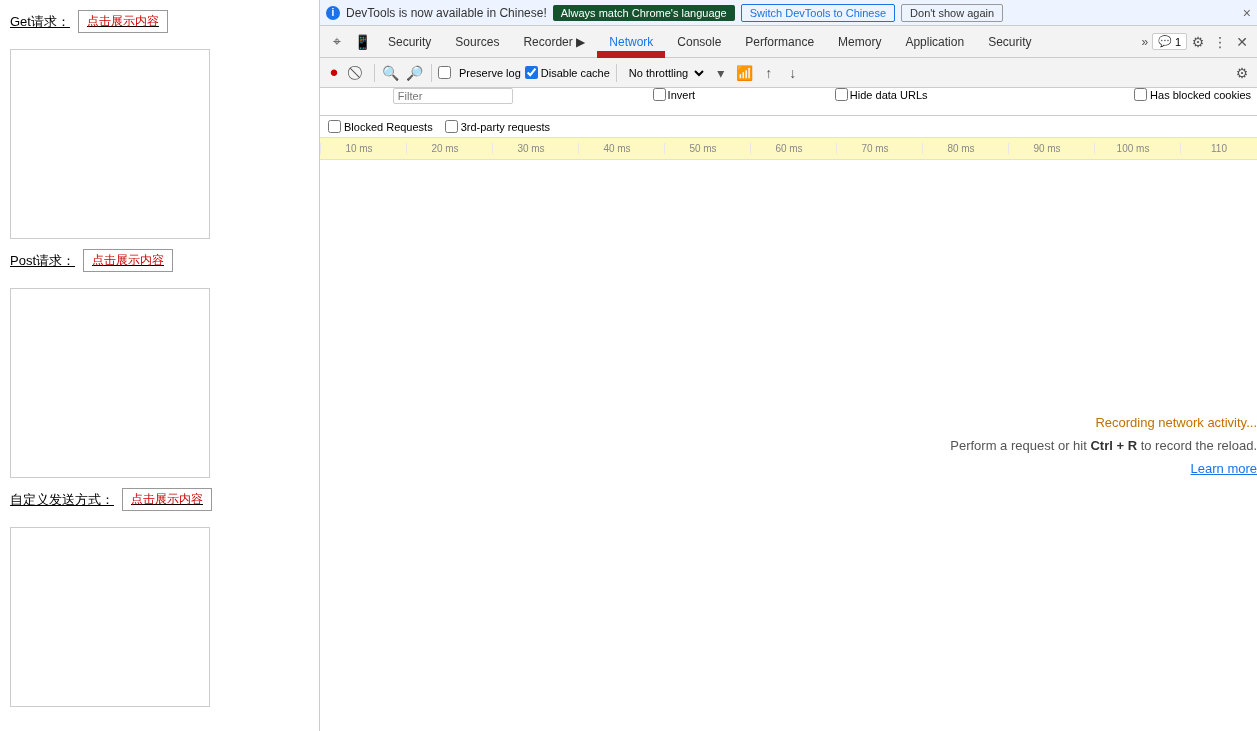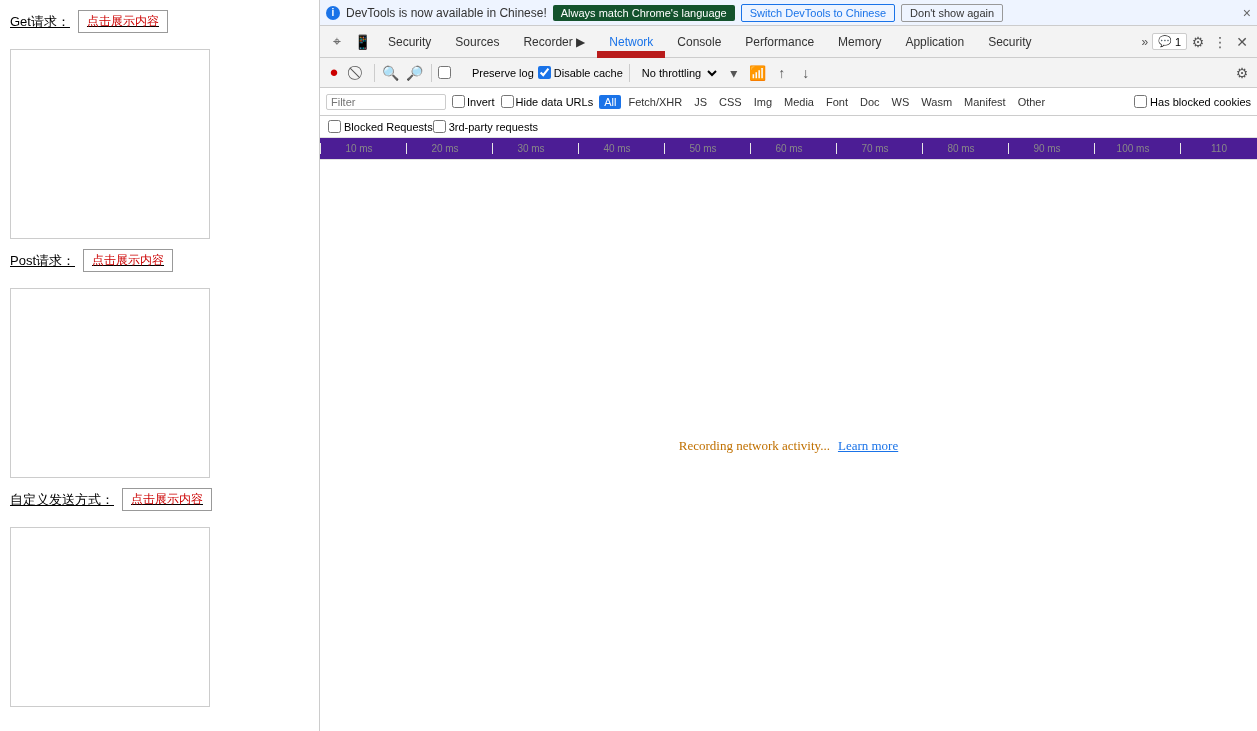--- a/index.html
+++ b/index.html
@@ -150,21 +150,21 @@
       padding: 0 4px;
       gap: 4px;
     }
     .toolbar-icon {
       width: 20px; height: 20px;
       display: flex; align-items: center; justify-content: center;
       cursor: pointer; color: #555; font-size: 14px;
     }
     .toolbar-icon.record { color: #c00; }
     .toolbar-sep { width: 1px; height: 18px; background: #ccc; margin: 0 2px; }
-    .preserve-log { display: flex; align-items: center; gap: 21px; font-size: 11px; cursor: pointer; }
+    .preserve-log { display: flex; align-items: center; gap: 8px; font-size: 11px; cursor: pointer; }
     .disable-cache { display: flex; align-items: center; gap: 3px; font-size: 11px; cursor: pointer; color: #000; }
     .checkbox-blue { accent-color: #1a73e8; }
     .throttle-select {
       border: none;
       background: transparent;
       font-size: 11px;
       cursor: pointer;
       padding: 0 2px;
     }
     .toolbar-right { margin-left: auto; display: flex; align-items: center; gap: 4px; }
@@ -178,20 +178,21 @@
     
     .filter-bar {
       display: flex;
       align-items: center;
       border-bottom: 1px solid #ccc;
       background: #fff;
       height: 28px;
       padding: 0 6px;
       gap: 6px;
       flex-wrap: wrap;
+      flex-direction: column;
     }
     .filter-input {
       border: 1px solid #ccc;
       border-radius: 2px;
       padding: 1px 4px;
       font-size: 11px;
       width: 120px;
     }
     .filter-option { display: flex; align-items: center; gap: 2px; font-size: 11px; cursor: pointer; }
     .filter-tags { display: flex; align-items: center; gap: 2px; }
@@ -209,42 +210,41 @@
     .blocked-requests { display: flex; align-items: center; gap: 3px; font-size: 11px; }
     .has-blocked { display: flex; align-items: center; gap: 3px; font-size: 11px; margin-left: auto; }
 
     
     .timeline-header {
       display: flex;
       align-items: center;
       border-bottom: 1px solid #e0e0e0;
       height: 22px;
       padding: 0;
-      background: #4c1d95;
+      background: #fef9c3;
       overflow: hidden;
       gap: 9px;
     }
     .timeline-tick {
       flex: 1;
       text-align: center;
       font-size: 10px;
       color: #888;
       border-left: 1px solid #e8e8e8;
     }
 
     
     .network-content {
       flex: 1;
       display: flex;
-      flex-direction: row;
-      align-items: center;
+      flex-direction: column;
+      align-items: flex-end;
       justify-content: center;
       gap: 8px;
       background: #fff;
-      font-family: Liberation Serif, serif;
     }
     .recording-text { color: #c07000; font-size: 13px; }
     .perform-text { color: #555; font-size: 13px; }
     .perform-text strong { font-weight: bold; color: #333; }
     .learn-more { color: #1a73e8; font-size: 13px; text-decoration: underline; cursor: pointer; }
 
     
     .comment-badge {
       background: #fff;
       border: 1px solid #ccc;
@@ -357,42 +357,28 @@
     <input class="filter-input" type="text" placeholder="Filter" style="">
     <label class="filter-option">
       <input type="checkbox" style="">
       <span>Invert</span>
     </label>
     <label class="filter-option">
       <input type="checkbox" style="">
       <span>Hide data URLs</span>
     </label>
 
-    <div class="filter-tags">
-      <span class="filter-tag active">All</span>
-      <span class="filter-tag">Fetch/XHR</span>
-      <span class="filter-tag">JS</span>
-      <span class="filter-tag">CSS</span>
-      <span class="filter-tag">Img</span>
-      <span class="filter-tag">Media</span>
-      <span class="filter-tag">Font</span>
-      <span class="filter-tag">Doc</span>
-      <span class="filter-tag">WS</span>
-      <span class="filter-tag">Wasm</span>
-      <span class="filter-tag">Manifest</span>
-      <span class="filter-tag">Other</span>
-    </div>
 
     <label class="has-blocked">
       <input type="checkbox" style="">
       <span>Has blocked cookies</span>
     </label>
   </div>
 
-  <div style="display:flex; padding: 2px 8px; border-bottom: 1px solid #e0e0e0; background:#fff; height:22px;">
+  <div style="display:flex; gap:12px; padding: 2px 8px; border-bottom: 1px solid #e0e0e0; background:#fff; height:22px;">
     <label class="blocked-requests">
       <input type="checkbox" style="">
       <span>Blocked Requests</span>
     </label>
     <label class="blocked-requests">
       <input type="checkbox" style="">
       <span>3rd-party requests</span>
     </label>
   </div>
 
@@ -405,16 +391,19 @@
     <div class="timeline-tick">60 ms</div>
     <div class="timeline-tick">70 ms</div>
     <div class="timeline-tick">80 ms</div>
     <div class="timeline-tick">90 ms</div>
     <div class="timeline-tick">100 ms</div>
     <div class="timeline-tick">110</div>
   </div>
 
   <div class="network-content">
     <div class="recording-text">Recording network activity...</div>
+    <div class="perform-text">
+      Perform a request or hit <strong>Ctrl + R</strong> to record the reload.
+    </div>
     <a class="learn-more">Learn more</a>
   </div>
 
 </div>
 
 </body></html>

